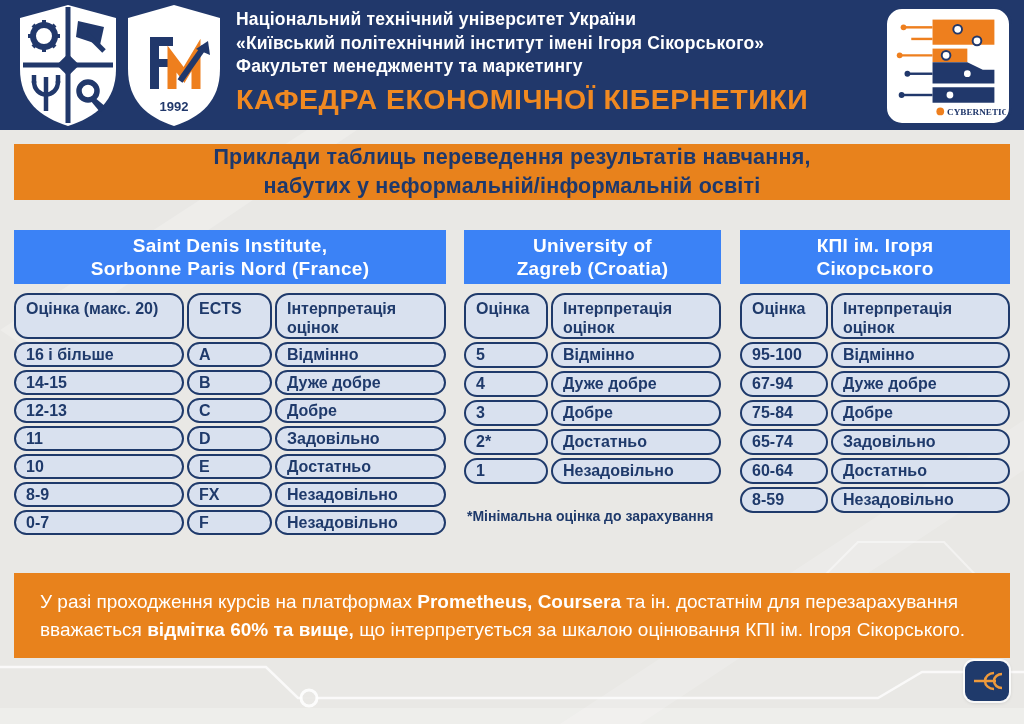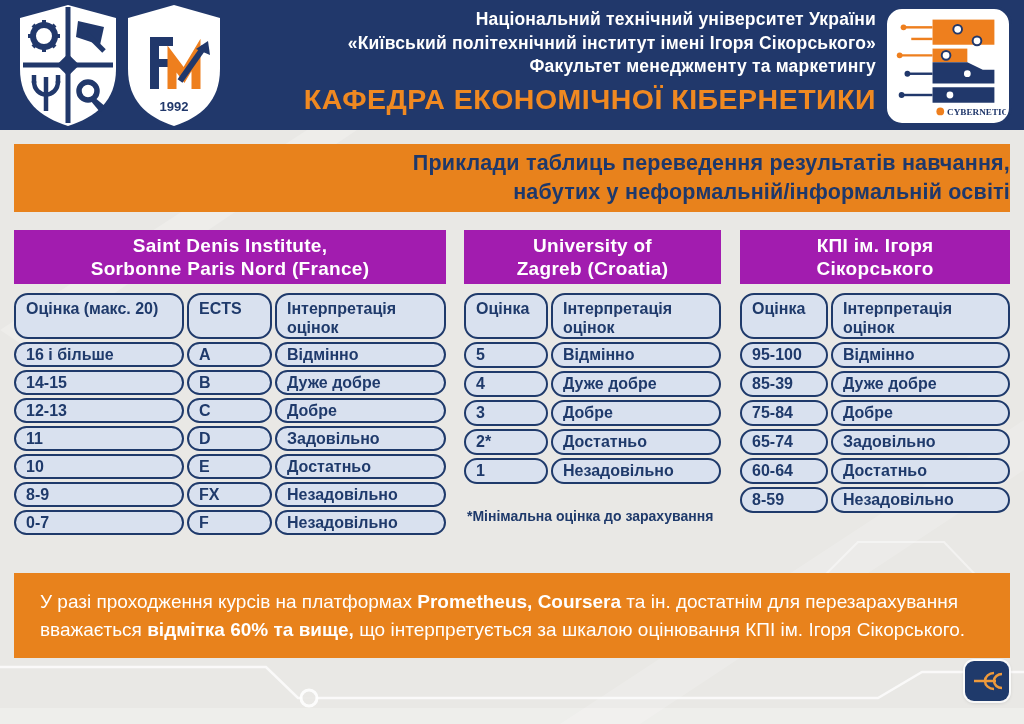--- a/index.html
+++ b/index.html
@@ -8,43 +8,43 @@
     position:relative; width:1024px; height:724px; margin:0 auto;
     background:#e9e8e5; overflow:hidden;
     font-family:"Liberation Sans", sans-serif; color:#1f3a6b;
   }
   .bg-deco { position:absolute; inset:0; pointer-events:none; }
 
   
   .header { position:absolute; left:0; top:0; width:1024px; height:130px; background:#21386b; }
   .kpi-shield { position:absolute; left:16px; top:3px; }
   .fm-shield  { position:absolute; left:124px; top:3px; }
-  .header-text { position:absolute; left:236px; top:8px; width:640px;text-align:right; }
+  .header-text { position:absolute; left:236px; top:8px; width:640px; }
   .header-line { color:#ffffff; font-weight:700; font-size:17.5px; line-height:23.5px; letter-spacing:.2px; }
   .dept-title  { color:#f08921; font-weight:700; font-size:28.5px; line-height:34px; margin-top:3px; letter-spacing:.5px; }
   .cyb-card {
     position:absolute; left:884px; top:6px; width:128px; height:120px;
     background:#ffffff; border:3px solid #21386b; border-radius:18px;
     display:flex; align-items:center; justify-content:center;
   }
 
   
   .banner {
-    position:absolute; left:14px; top:144px; width:996px; height:68px;
-    background:#e8821c; display:flex; flex-direction:column; align-items:flex-end; justify-content:center;
+    position:absolute; left:14px; top:144px; width:996px; height:56px;
+    background:#e8821c; display:flex; flex-direction:column; align-items:center; justify-content:center;
   }
   .banner div { color:#1e386b; font-weight:700; font-size:21.5px; line-height:29px; letter-spacing:.2px; }
 
   
   .table-section { position:absolute; top:230px; }
   .t1 { left:14px;  width:432px; }
   .t2 { left:464px; width:257px; }
   .t3 { left:740px; width:270px; }
   .t-title {
-    background:#a21caf; color:#ffffff; font-weight:700; font-size:19px; line-height:23px;
+    background:#3b82f6; color:#ffffff; font-weight:700; font-size:19px; line-height:23px;
     height:54px; display:flex; flex-direction:column; align-items:center; justify-content:center;
     text-align:center; margin-bottom:9px; letter-spacing:.3px;
   }
   .t-grid { display:grid; gap:3px; }
   .t1 .t-grid { grid-template-columns:170px 85px 1fr; grid-template-rows:46px repeat(7,25px); }
   .t2 .t-grid { grid-template-columns:84px 1fr;       grid-template-rows:46px repeat(5,26px); }
   .t3 .t-grid { grid-template-columns:88px 1fr;       grid-template-rows:46px repeat(6,26px); }
   .cell {
     background:#d9e1ef; border:2.5px solid #1f3a6b; border-radius:14px;
     color:#1f3a6b; font-weight:700; font-size:16px;
@@ -230,21 +230,21 @@
   <div class="table-section t3">
     <div class="t-title">
       <div>КПІ ім. Ігоря</div>
       <div>Сікорського</div>
     </div>
     <div class="t-grid">
         <div class="cell hdr">Оцінка</div>
         <div class="cell hdr">Інтерпретація оцінок</div>
         <div class="cell">95-100</div>
         <div class="cell">Відмінно</div>
-        <div class="cell">85-39</div>
+        <div class="cell">67-94</div>
         <div class="cell">Дуже добре</div>
         <div class="cell">75-84</div>
         <div class="cell">Добре</div>
         <div class="cell">65-74</div>
         <div class="cell">Задовільно</div>
         <div class="cell">60-64</div>
         <div class="cell">Достатньо</div>
         <div class="cell">8-59</div>
         <div class="cell">Незадовільно</div>
       </div>

